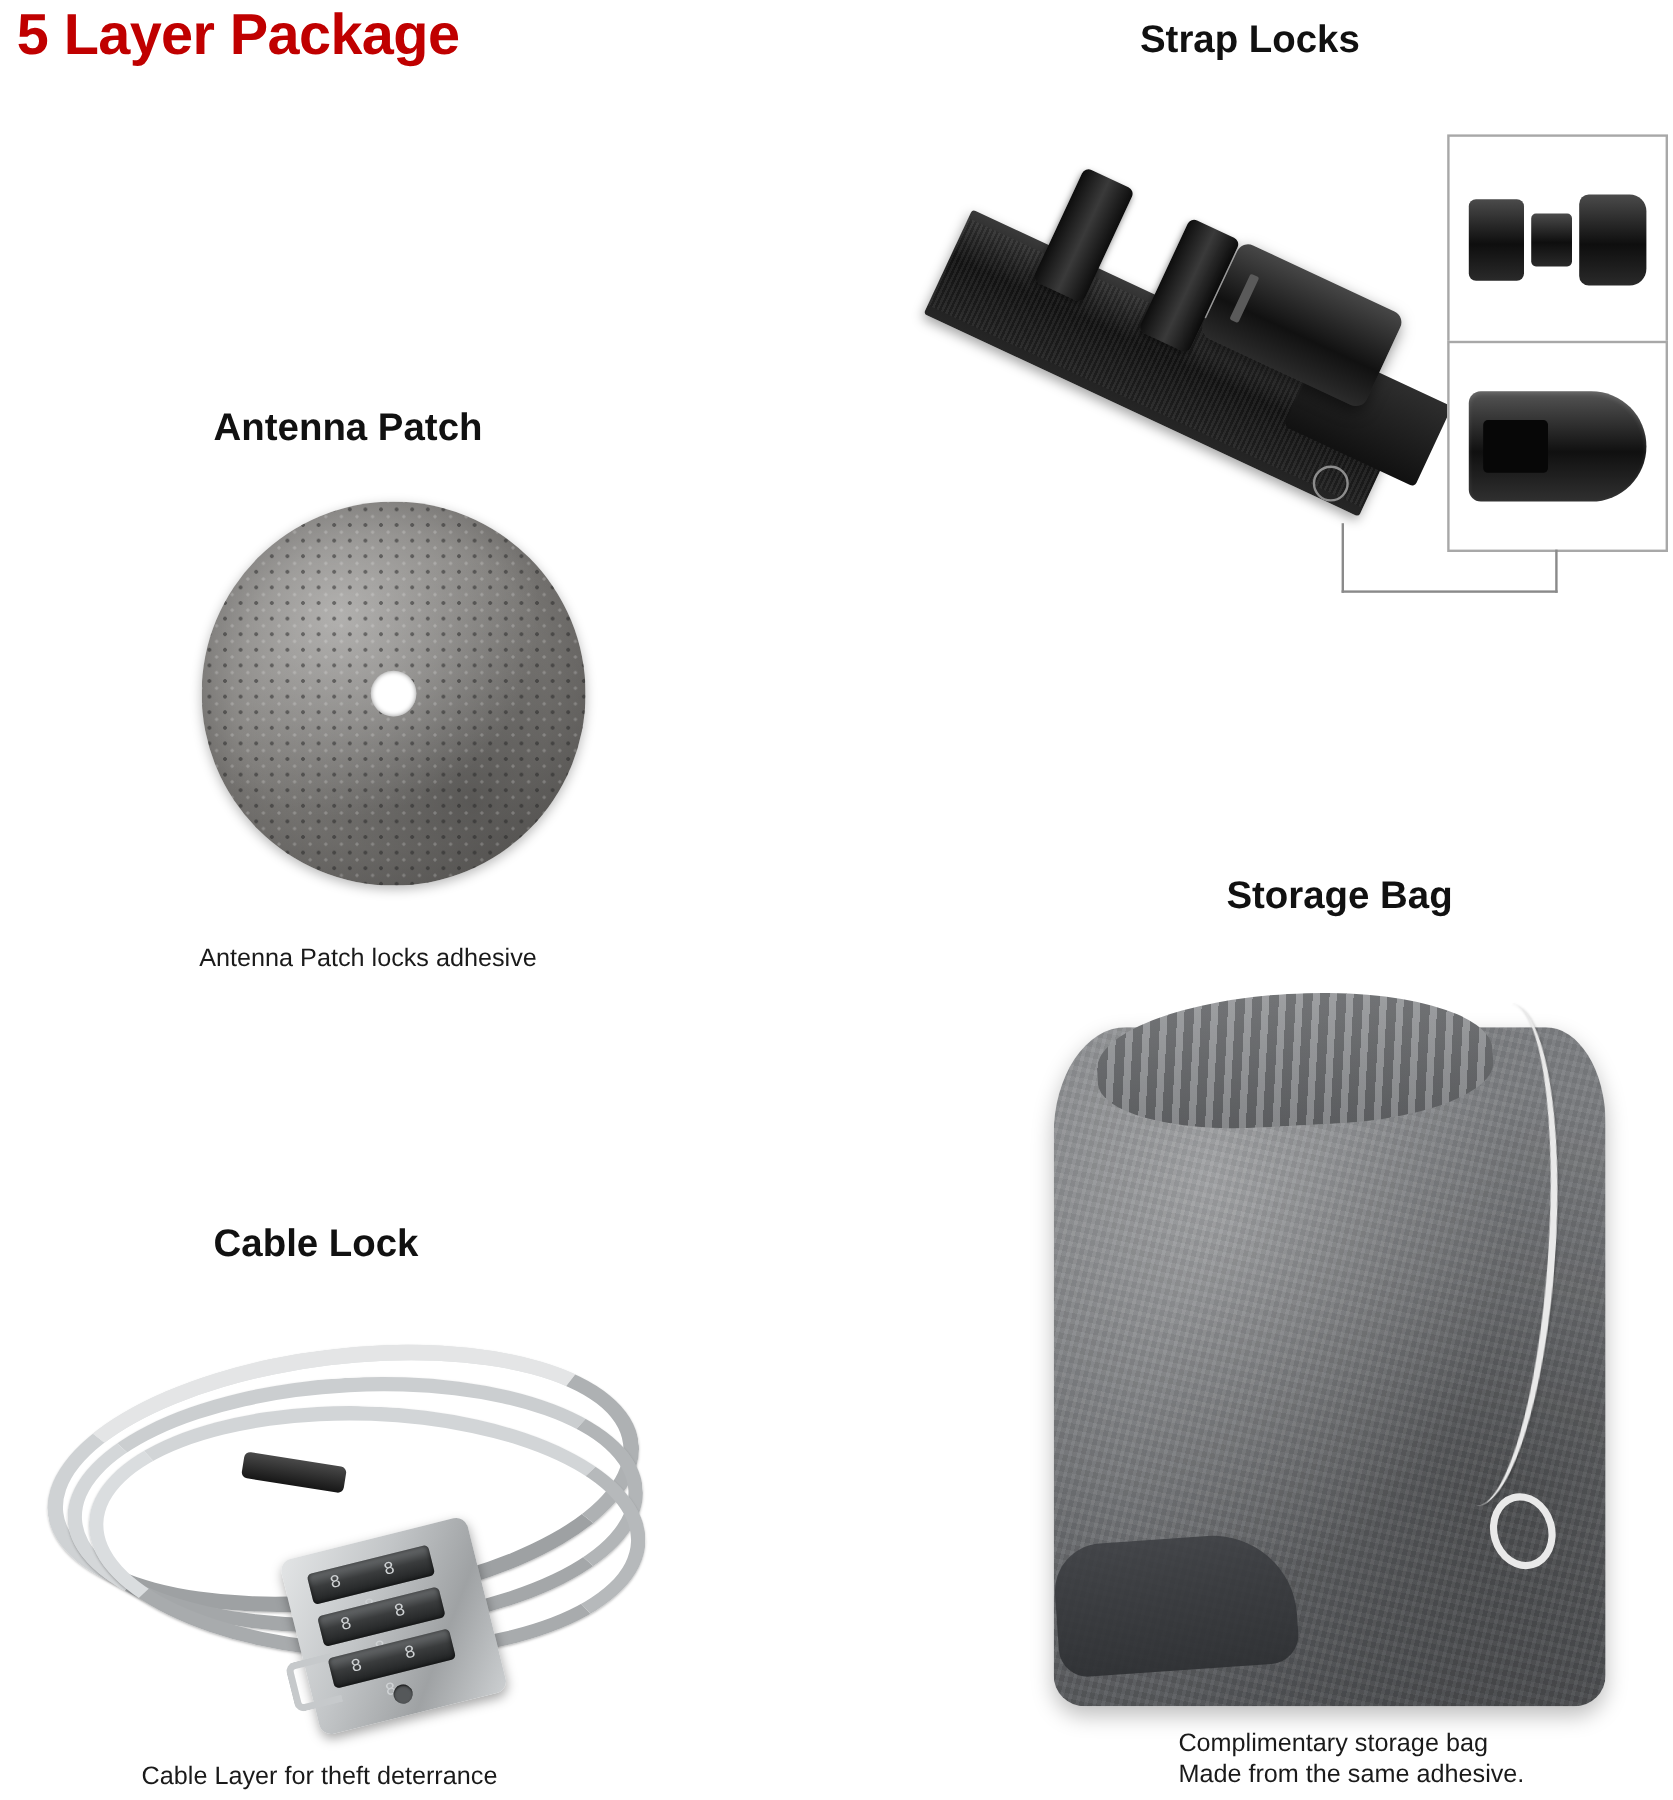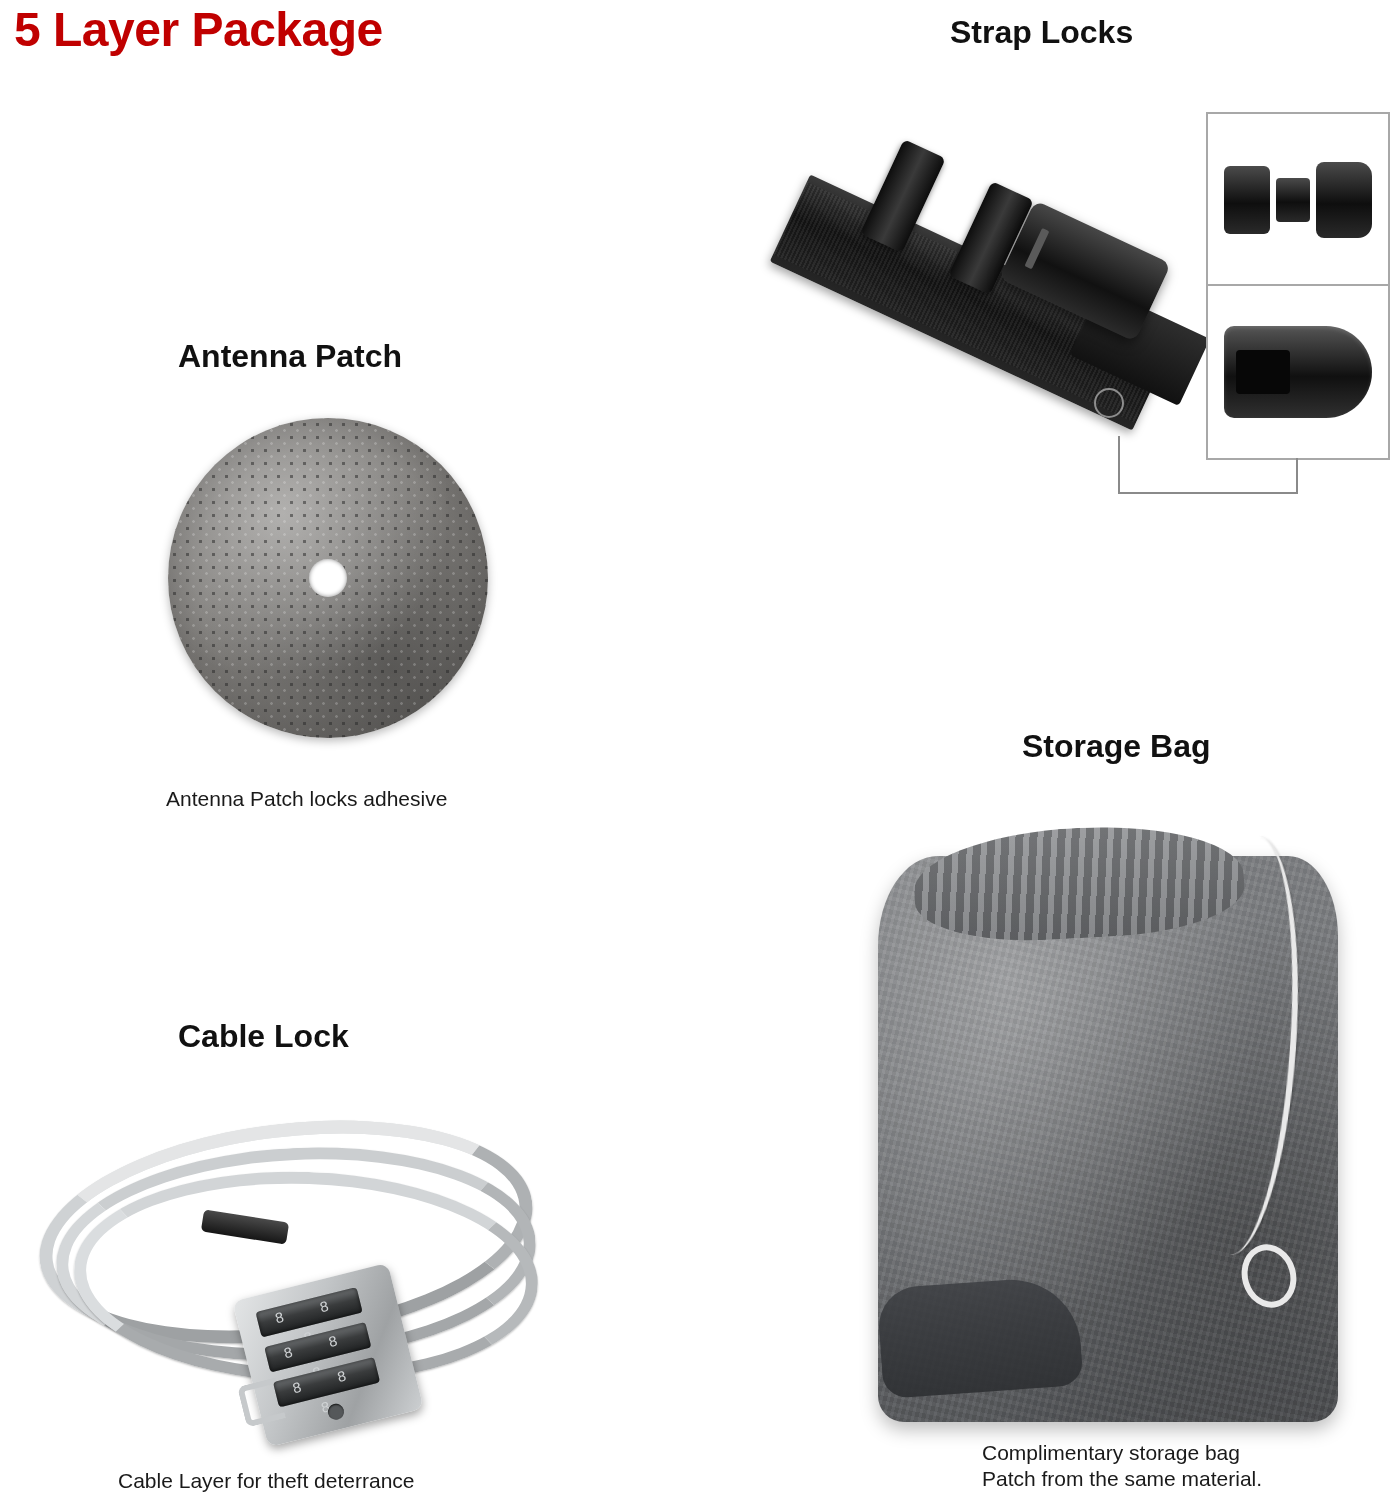--- a/index.html
+++ b/index.html
@@ -465,15 +465,15 @@
 
   <div class="bag-wrap">
     <div class="bag-body"></div>
     <div class="bag-gather"></div>
     <div class="bag-fold-left"></div>
     <div class="bag-drawstring"></div>
     <div class="bag-string-tip"></div>
   </div>
 
   <div class="caption" id="bag-caption">Complimentary storage bag
-Patch from the same material.</div>
+Made from the same adhesive.</div>
 
 </div>
 
 </body></html>

